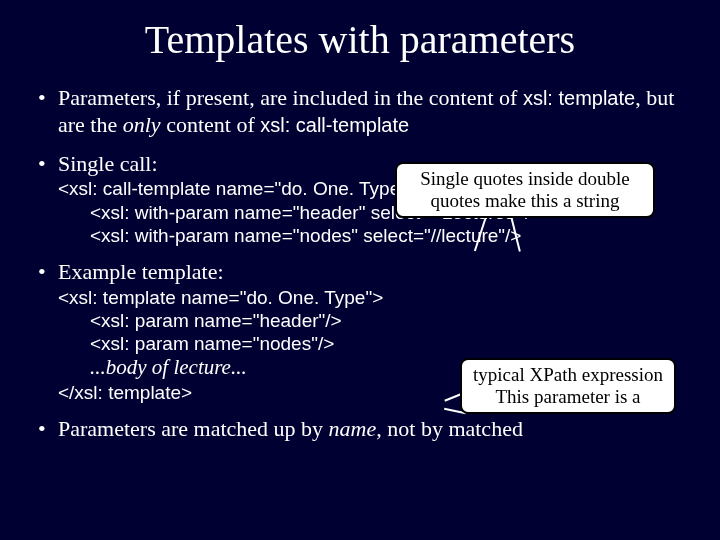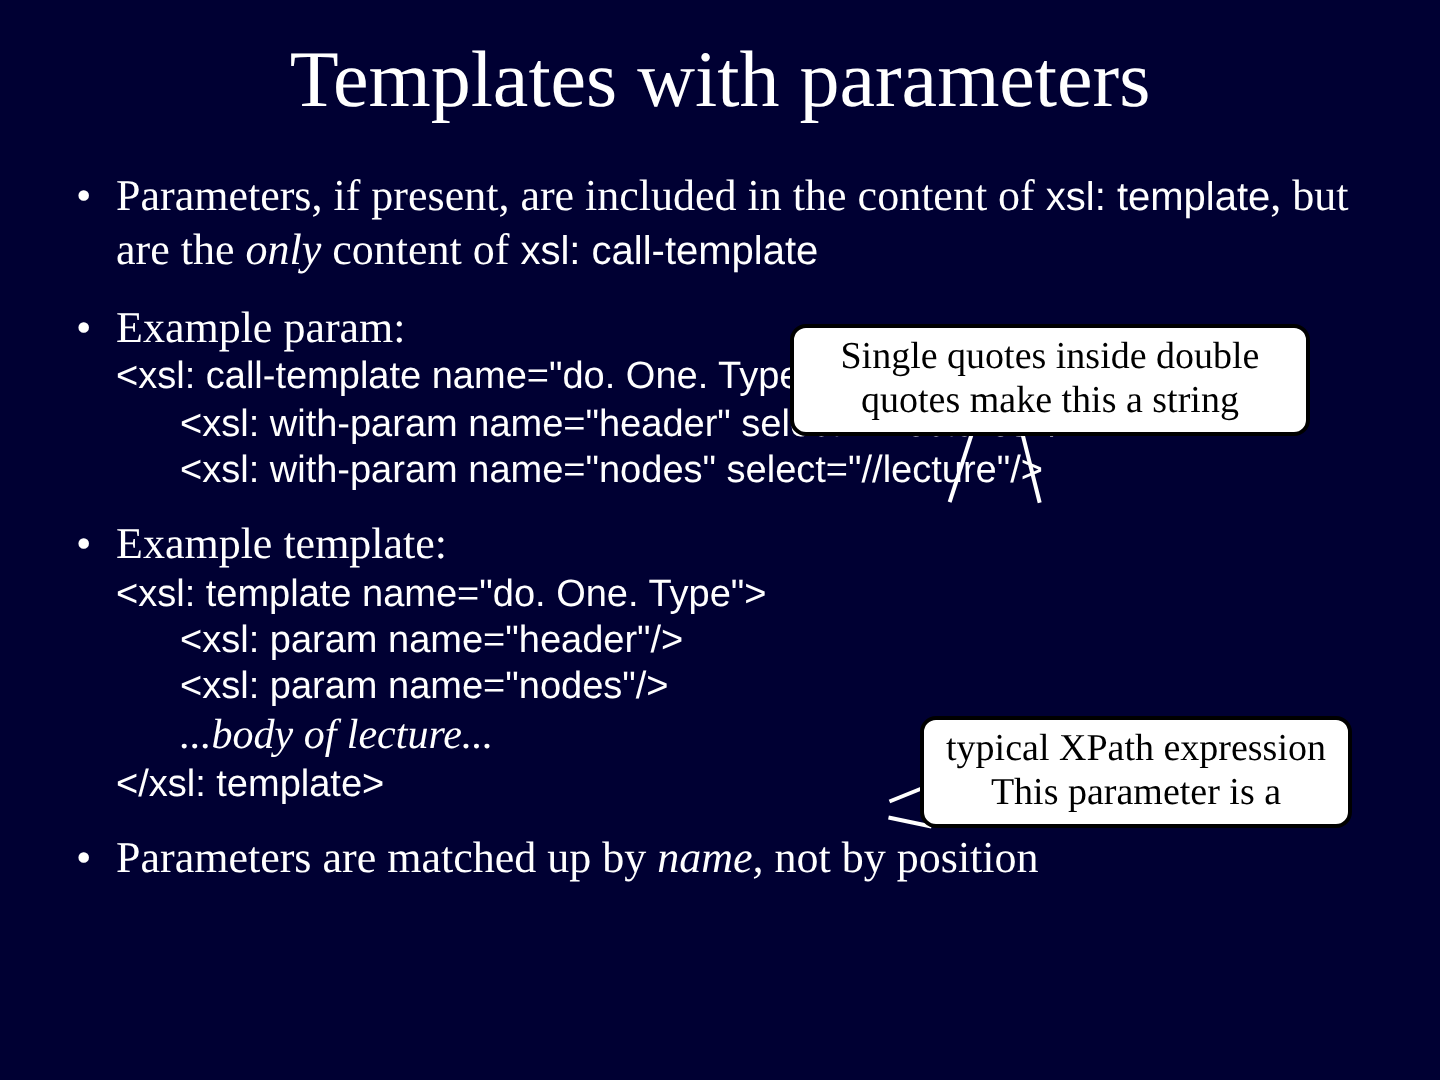--- a/index.html
+++ b/index.html
@@ -121,40 +121,40 @@
 <div class="slide">
 
   <div class="title">Templates with parameters</div>
 
   <div class="content">
 
     <div class="bul">
       <span>Parameters, if present, are included in the content of </span><span class="mono">xsl: template</span><span>, but are the </span><span class="italic">only</span><span> content of </span><span class="mono">xsl: call-template</span>
     </div>
 
-    <div class="bul">Example param:</div>
+    <div class="bul">Single call:</div>
 
     <div class="code">
       <div>&lt;xsl: call-template name="do. One. Type"&gt;</div>
       <div class="code-indent1">&lt;xsl: with-param name="header" select="'Lectures'"/&gt;</div>
       <div class="code-indent1">&lt;xsl: with-param name="nodes" select="//lecture"/&gt;</div>
     </div>
 
     <div class="bul">Example template:</div>
 
     <div class="code">
       <div>&lt;xsl: template name="do. One. Type"&gt;</div>
       <div class="code-indent1">&lt;xsl: param name="header"/&gt;</div>
       <div class="code-indent1">&lt;xsl: param name="nodes"/&gt;</div>
       <div class="code-indent1 italic" style="font-family:'Times New Roman',serif;font-size:21px;">...body of lecture...</div>
       <div>&lt;/xsl: template&gt;</div>
     </div>
 
     <div class="bul">
-      <span>Parameters are matched up by </span><span class="italic">name,</span><span> not by position</span>
+      <span>Parameters are matched up by </span><span class="italic">name,</span><span> not by matched</span>
     </div>
 
   </div>
 
   <div id="callout1" class="callout">
     <div>Single quotes inside double</div>
     <div>quotes make this a string</div>
   </div>
   <div id="tail1a" class="callout-tail"></div>
   <div id="tail1b" class="callout-tail"></div>

